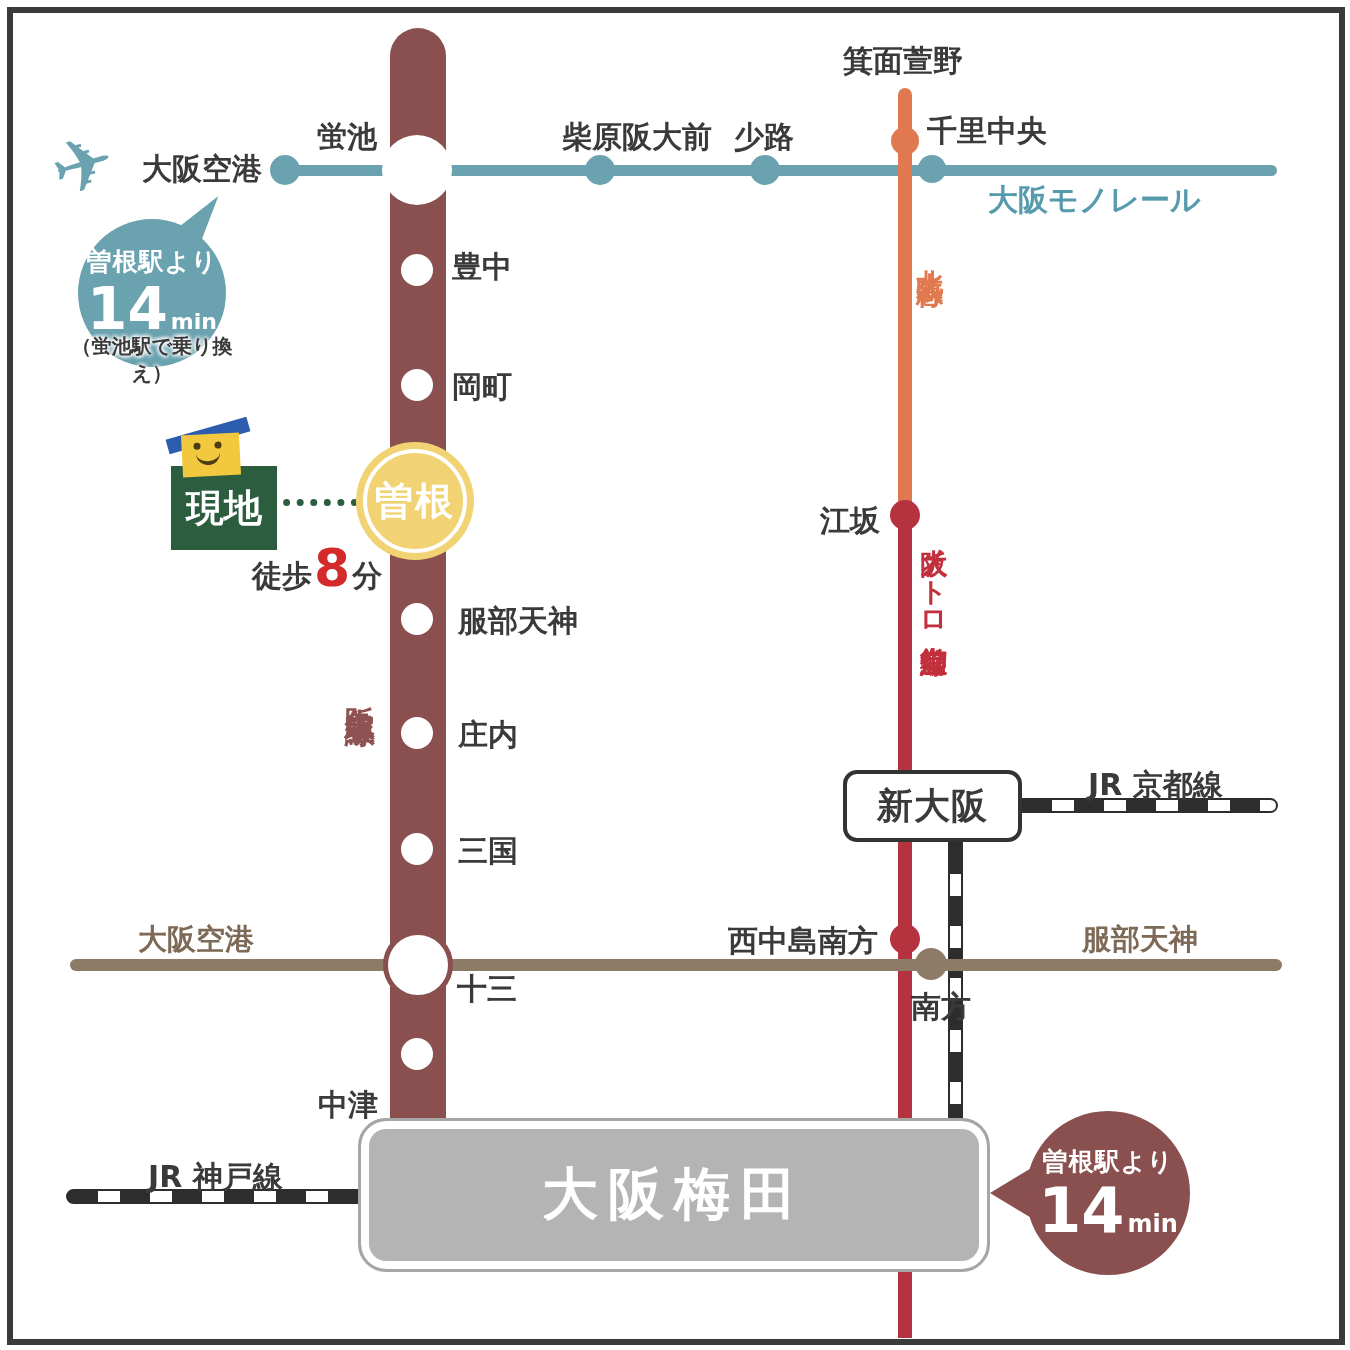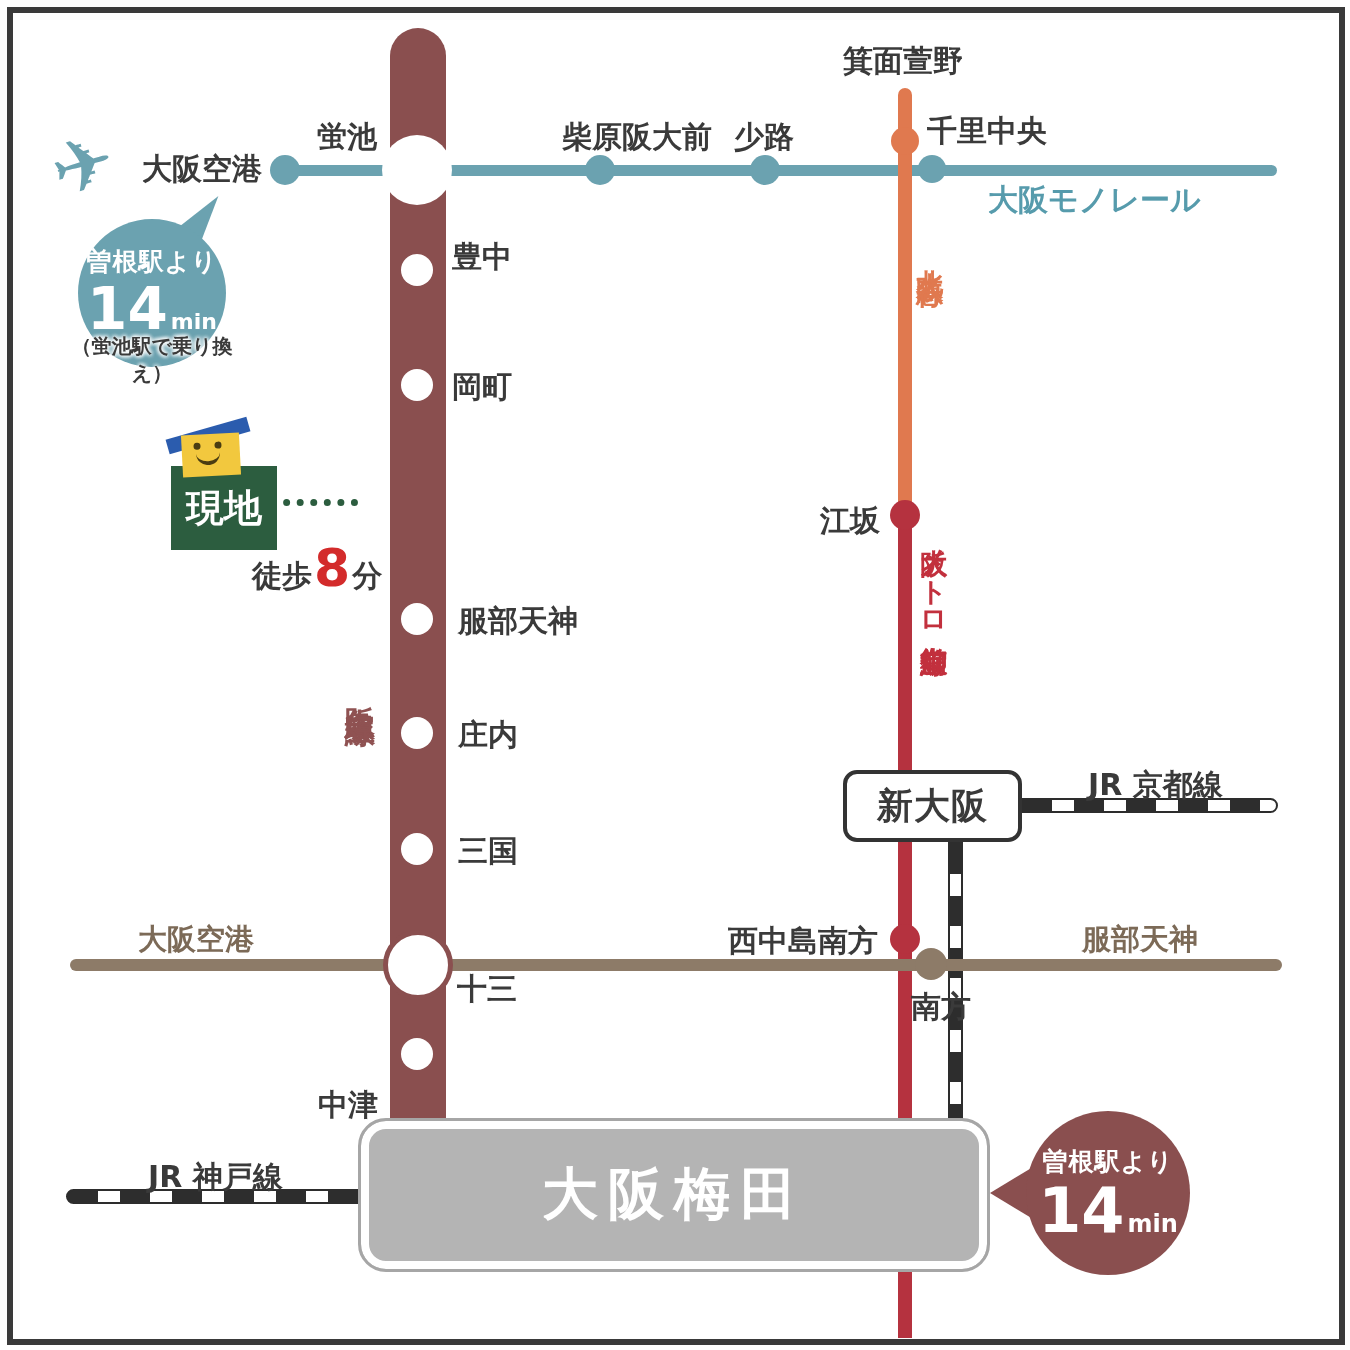--- a/index.html
+++ b/index.html
@@ -48,20 +48,24 @@
   <div class="dot" style="left:915px;top:948px;width:32px;height:32px;background:#8d7b68;"></div>
   <div class="dot" style="left:401px;top:254px;width:32px;height:32px;background:#fff;"></div>
   <div class="dot" style="left:401px;top:369px;width:32px;height:32px;background:#fff;"></div>
   <div class="dot" style="left:401px;top:603px;width:32px;height:32px;background:#fff;"></div>
   <div class="dot" style="left:401px;top:717px;width:32px;height:32px;background:#fff;"></div>
   <div class="dot" style="left:401px;top:833px;width:32px;height:32px;background:#fff;"></div>
   <div class="dot" style="left:401px;top:1038px;width:32px;height:32px;background:#fff;"></div>
   <div class="bigcircle" style="left:382px;top:135px;width:70px;height:70px;"></div>
   <div class="bigcircle" style="left:383px;top:930px;width:70px;height:70px;border:5px solid #8a4f4f;"></div>
 
+  <div style="position:absolute;left:356px;top:442px;width:118px;height:118px;background:#f1d374;border-radius:50%;z-index:5;display:flex;align-items:center;justify-content:center;">
+    <div style="position:absolute;inset:7px;border:4px solid #fff;border-radius:50%;"></div>
+    <span style="position:relative;color:#fff;font-size:38px;font-weight:800;letter-spacing:2px;">曽根</span>
+  </div>
 
   <div style="position:absolute;left:252px;top:542px;display:flex;align-items:baseline;line-height:1;z-index:7;">
     <span style="font-size:30px;font-weight:800;color:#3a3a3a;">徒歩</span>
     <span style="font-size:52px;font-weight:800;color:#d32b2b;margin:0 2px;">8</span>
     <span style="font-size:30px;font-weight:800;color:#3a3a3a;">分</span>
   </div>
 
   <div class="boxstation" style="left:171px;top:466px;width:106px;height:84px;background:#2c5d3f;">
     <span style="color:#fff;font-size:38px;font-weight:800;">現地</span>
   </div>
@@ -101,21 +105,21 @@
       <span class="b-unit" style="font-size:24px;">min</span>
     </div>
   </div>
 
   <span class="lbl" style="left:142px;top:152px;">大阪空港</span>
   <span class="lbl" style="left:317px;top:120px;">蛍池</span>
   <span class="lbl" style="left:525px;top:120px;margin-left:37px;">柴原阪大前</span>
   <span class="lbl" style="left:734px;top:120px;">少路</span>
   <span class="lbl" style="left:927px;top:114px;">千里中央</span>
   <span class="lbl" style="left:843px;top:44px;">箕面萱野</span>
-  <span class="lbl" style="left:452px;top:240px;">豊中</span>
+  <span class="lbl" style="left:452px;top:250px;">豊中</span>
   <span class="lbl" style="left:452px;top:370px;">岡町</span>
   <span class="lbl" style="left:458px;top:604px;">服部天神</span>
   <span class="lbl" style="left:458px;top:718px;">庄内</span>
   <span class="lbl" style="left:458px;top:834px;">三国</span>
   <span class="lbl" style="left:820px;top:504px;">江坂</span>
   <span class="lbl" style="left:728px;top:924px;">西中島南方</span>
   <span class="lbl" style="left:911px;top:990px;font-family:Liberation Serif, serif;">南方</span>
   <span class="lbl" style="left:457px;top:972px;">十三</span>
   <span class="lbl" style="left:318px;top:1040px;margin-top:48px;">中津</span>
 

